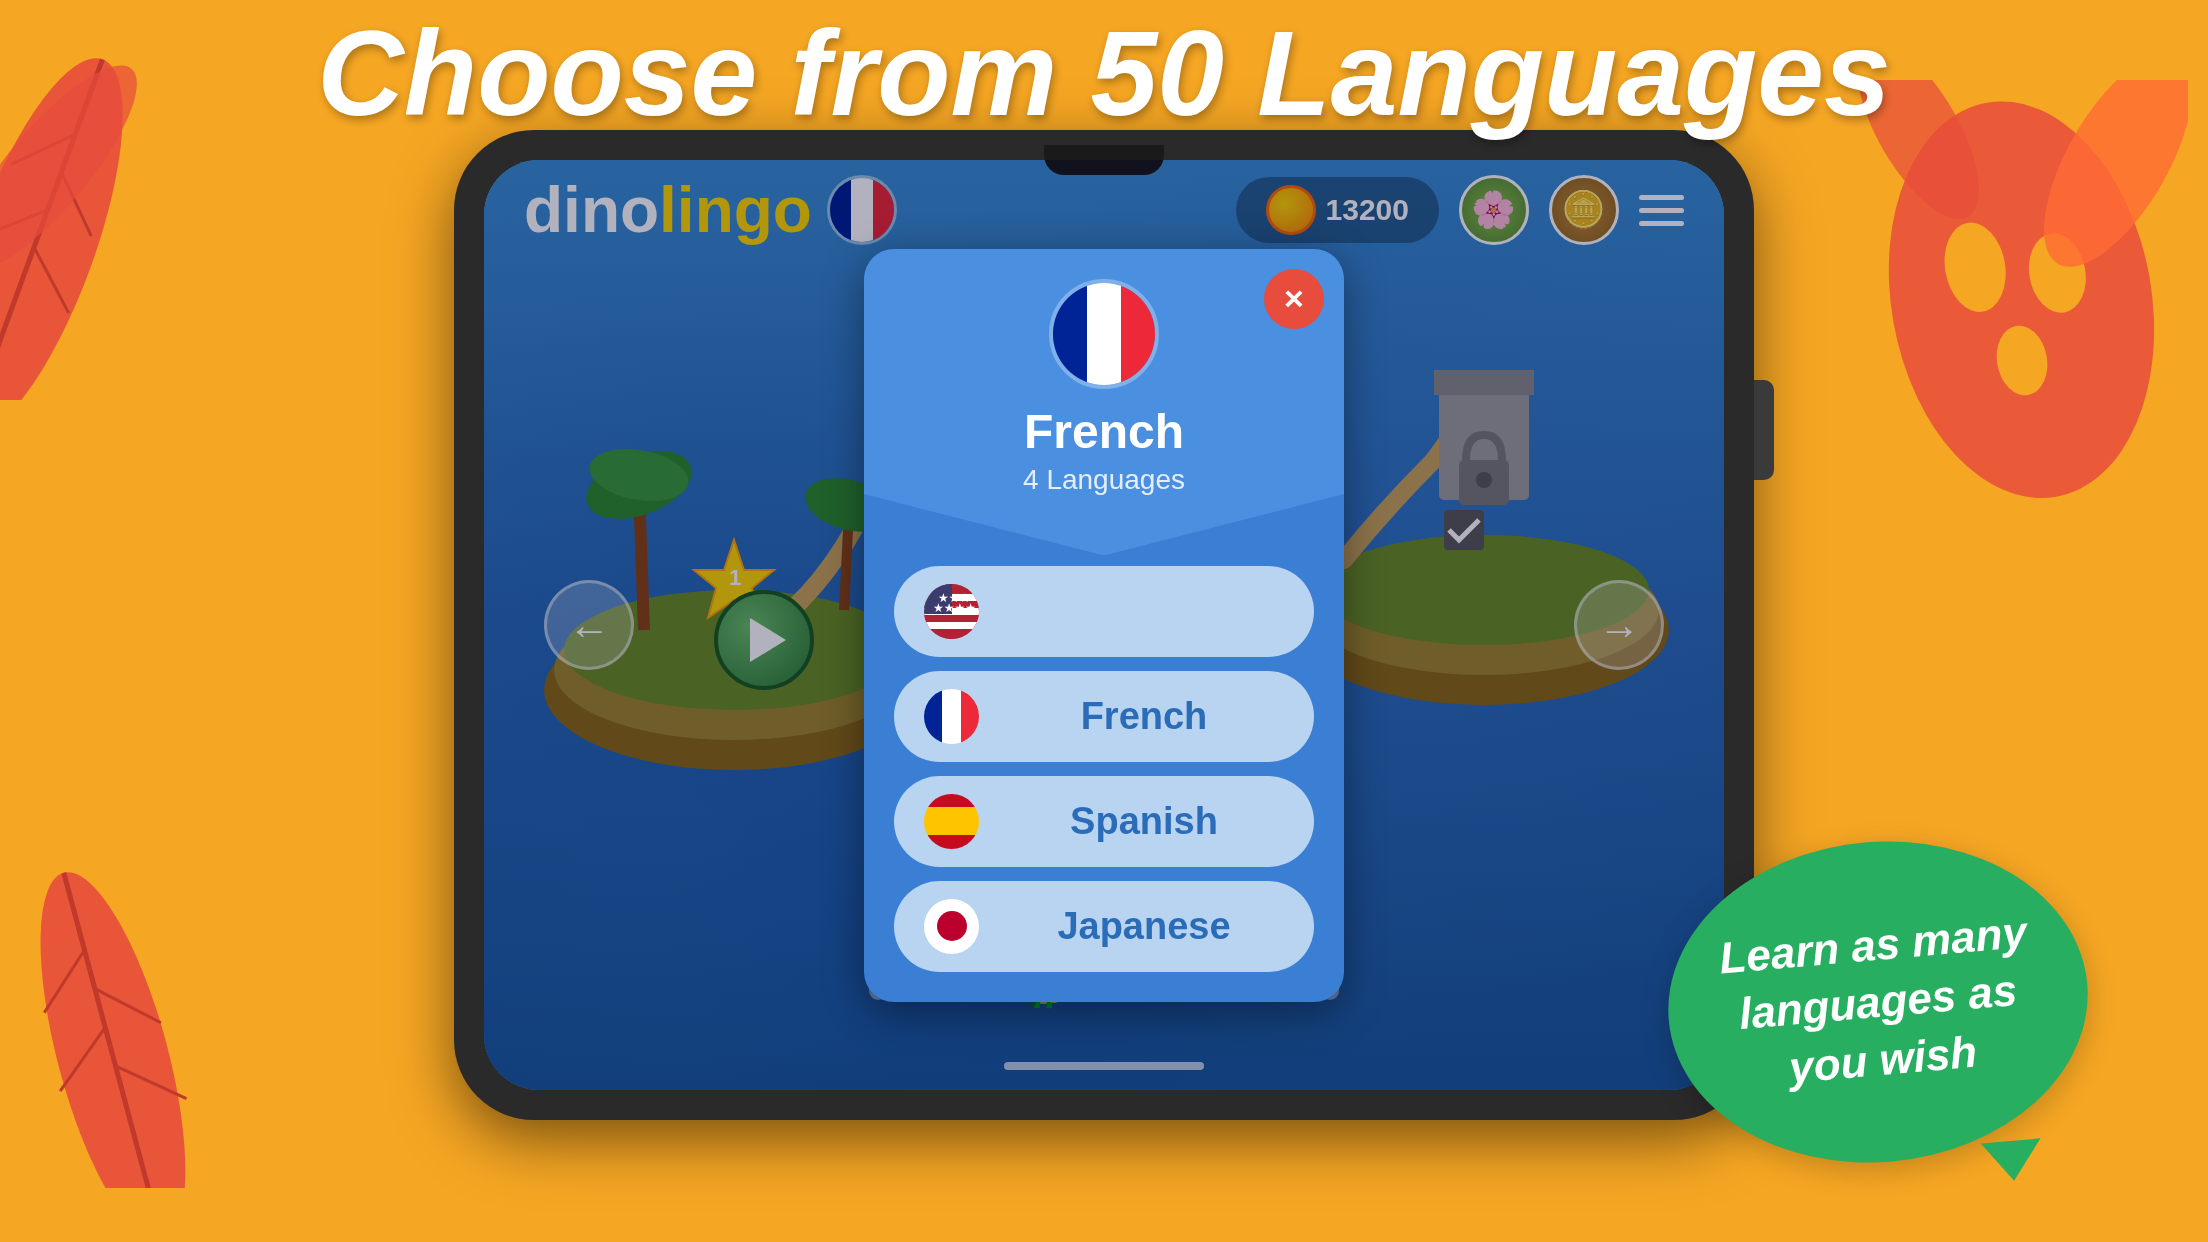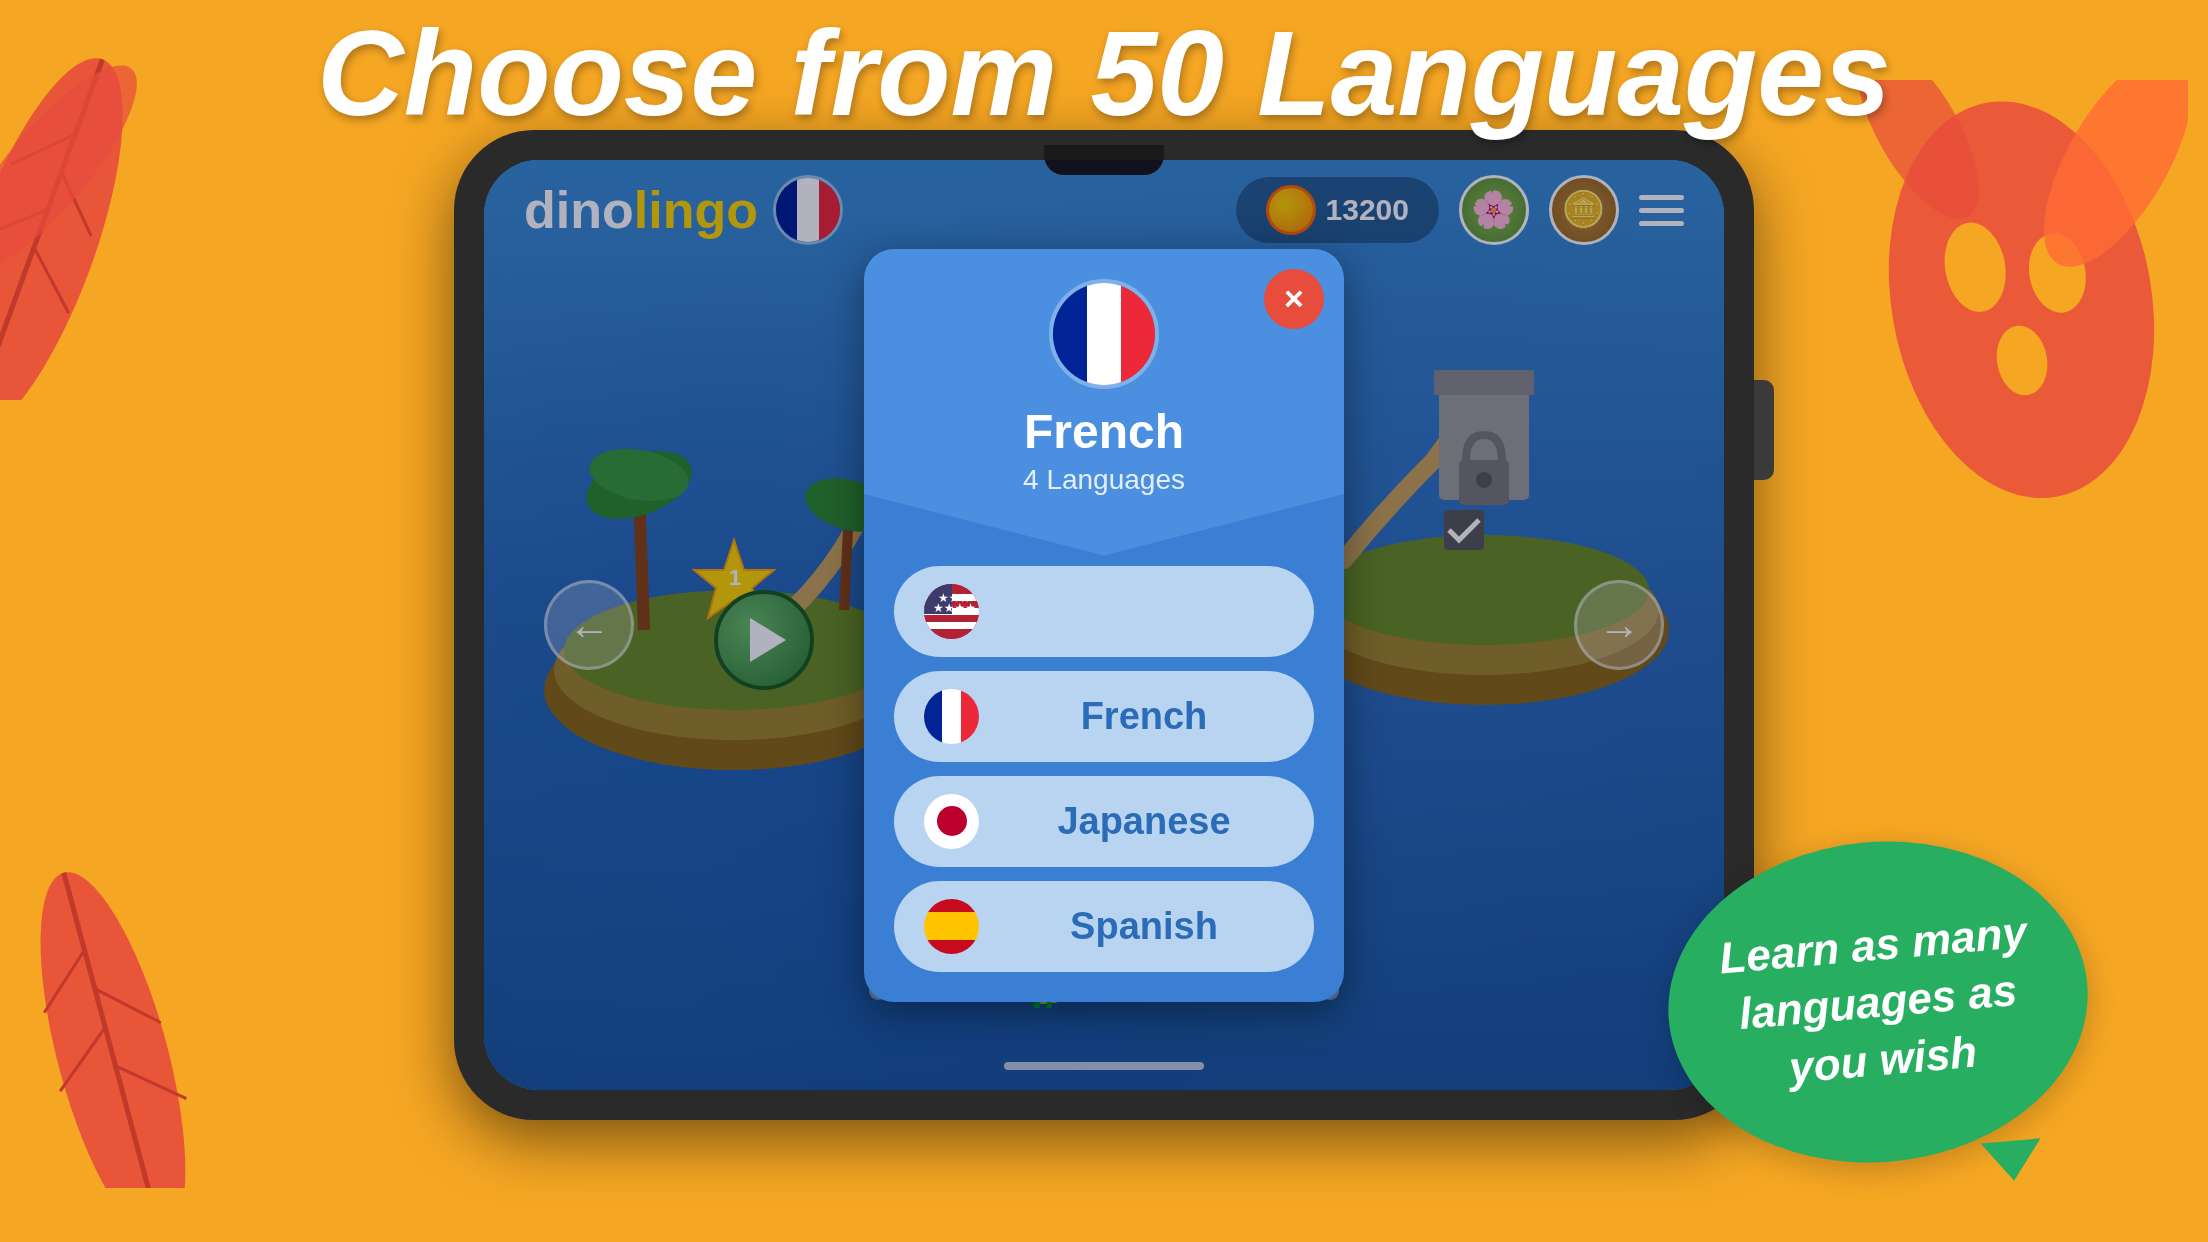--- a/index.html
+++ b/index.html
@@ -74,21 +74,21 @@
       position: absolute;
       top: 0; left: 0; right: 0;
       height: 100px;
       display: flex;
       align-items: center;
       padding: 0 40px;
       z-index: 20;
     }
 
     .logo-text {
-      font-size: 52px;
+      font-size: 64px;
       font-weight: bold;
       color: white;
     }
     .logo-text span {
       color: #FFD700;
     }
 
     .header-right {
       margin-left: auto;
       display: flex;
@@ -700,35 +700,35 @@
             <div class="lang-item">
               <div class="lang-flag flag-fr">
                 <div class="f1"></div>
                   <div class="f2"></div>
                   <div class="f3"></div>
               </div>
               <span class="lang-name">French</span>
             </div>
 
             <div class="lang-item">
-              <div class="lang-flag flag-jp">
-                <div class="jp-circle"></div>
-              </div>
-              <span class="lang-name">Japanese</span>
-            </div>
-
-            <div class="lang-item">
               <div class="lang-flag flag-es">
                 <div class="es1"></div>
                   <div class="es2"></div>
                   <div class="es3"></div>
               </div>
               <span class="lang-name">Spanish</span>
             </div>
 
+            <div class="lang-item">
+              <div class="lang-flag flag-jp">
+                <div class="jp-circle"></div>
+              </div>
+              <span class="lang-name">Japanese</span>
+            </div>
+
           </div>
         </div>
       </div>
 
     </div>
   </div>
 </div>
 
 <div class="speech-bubble">
   <div class="speech-text">Learn as many languages as you wish</div>

